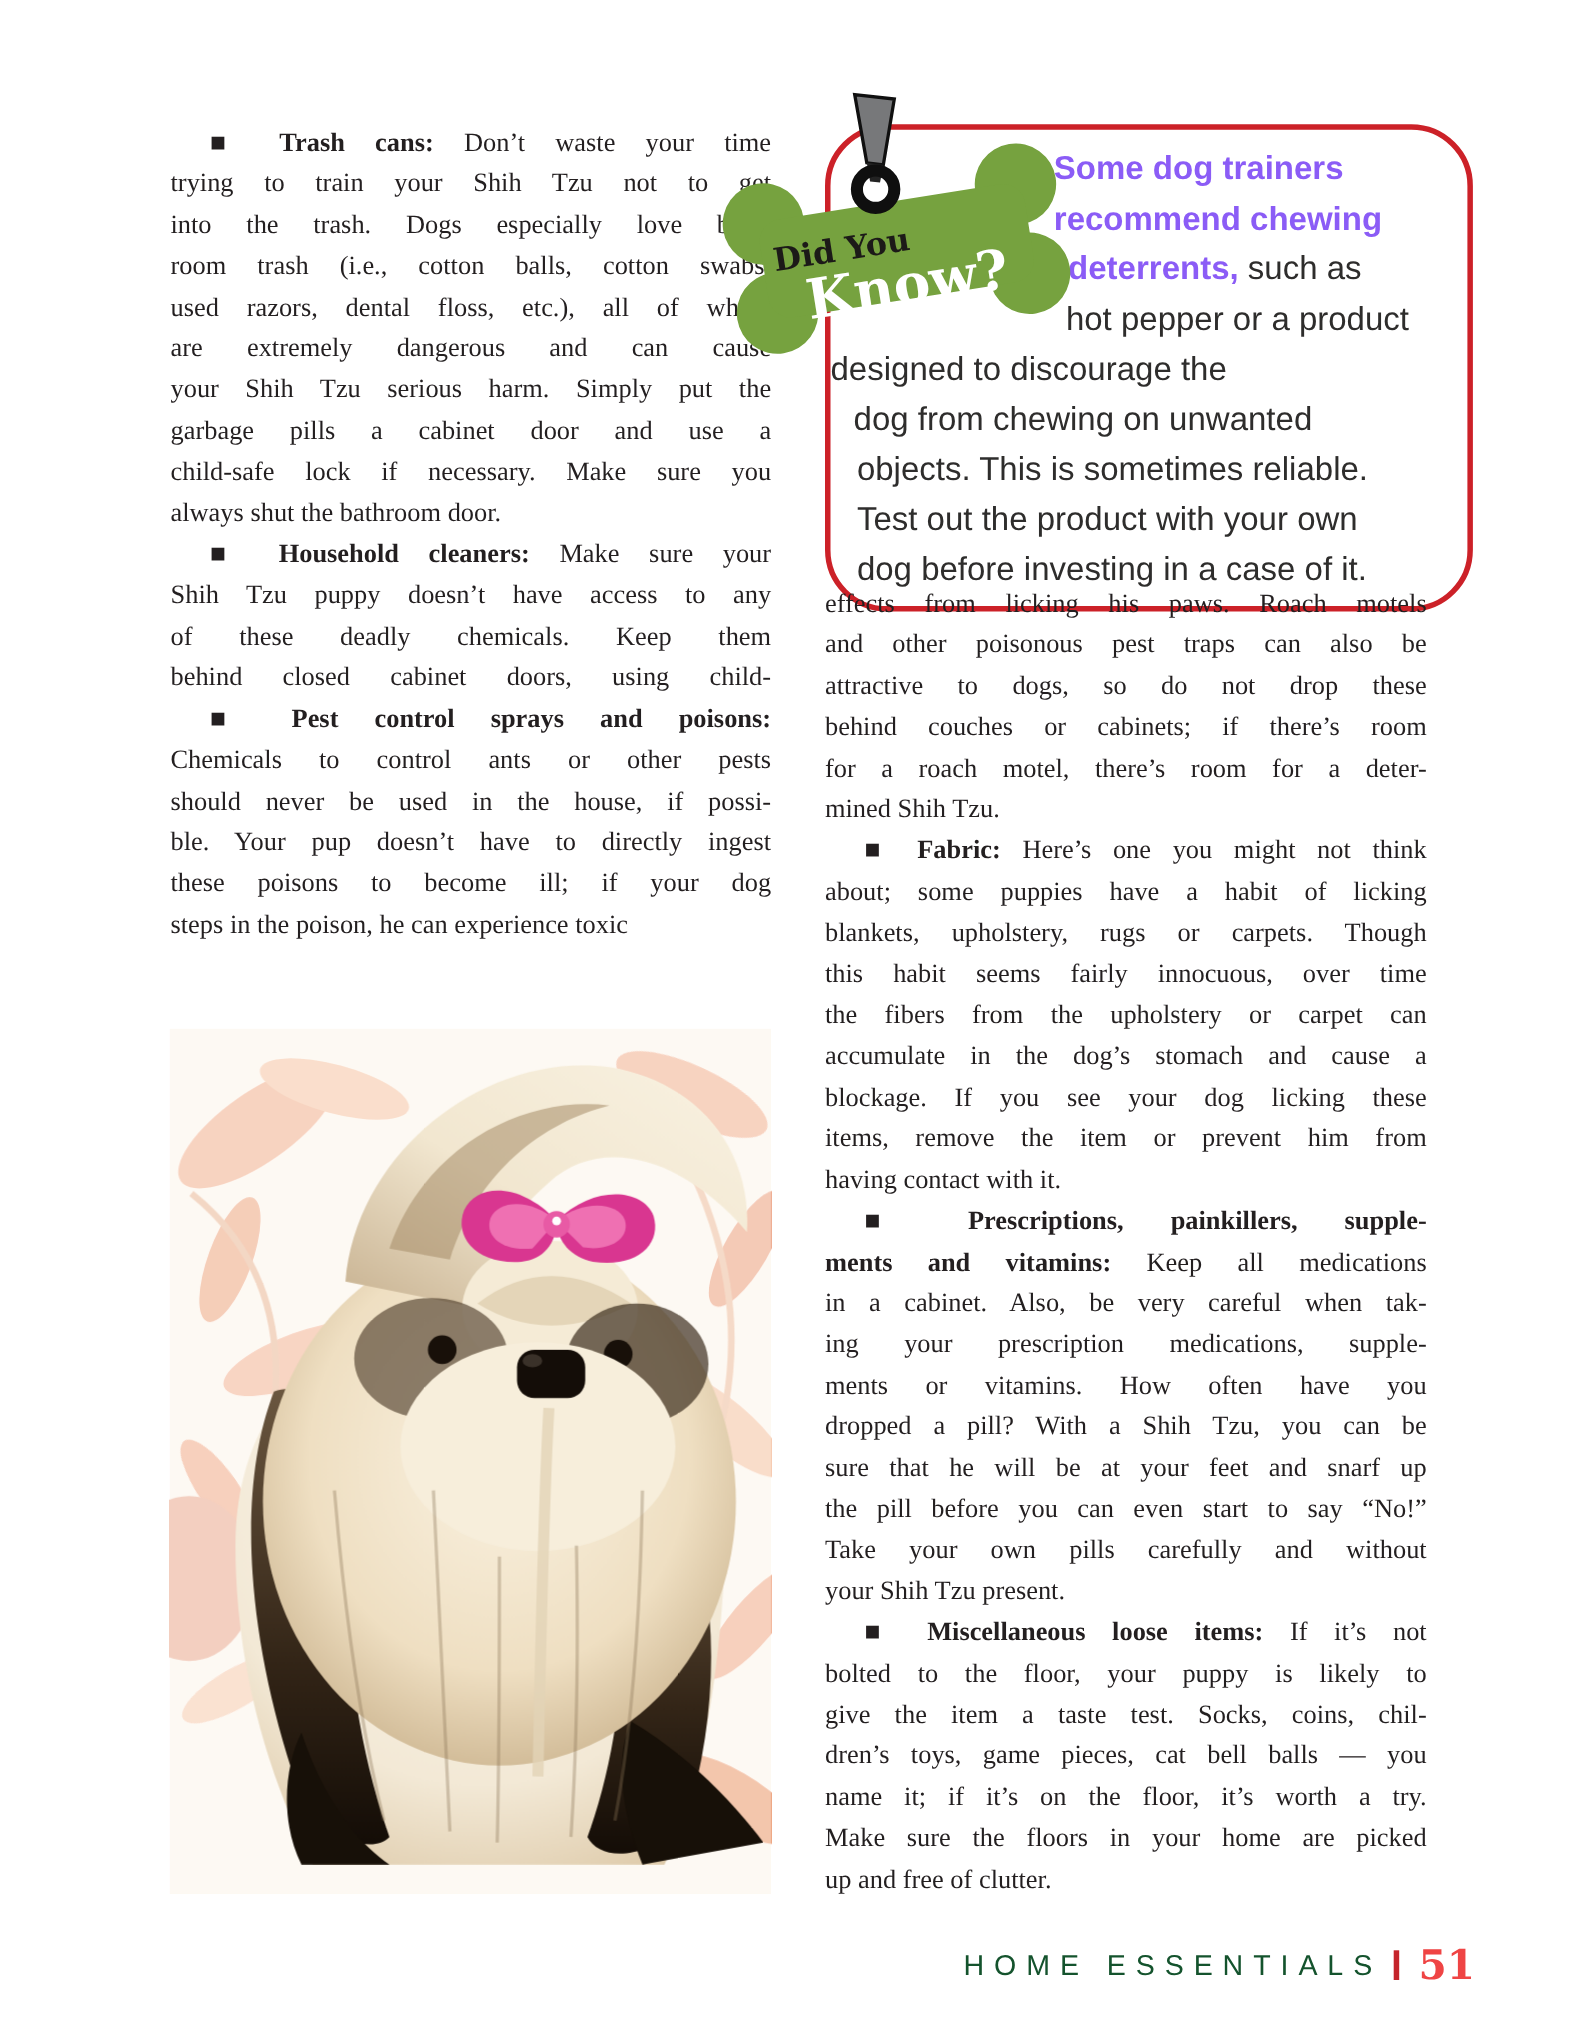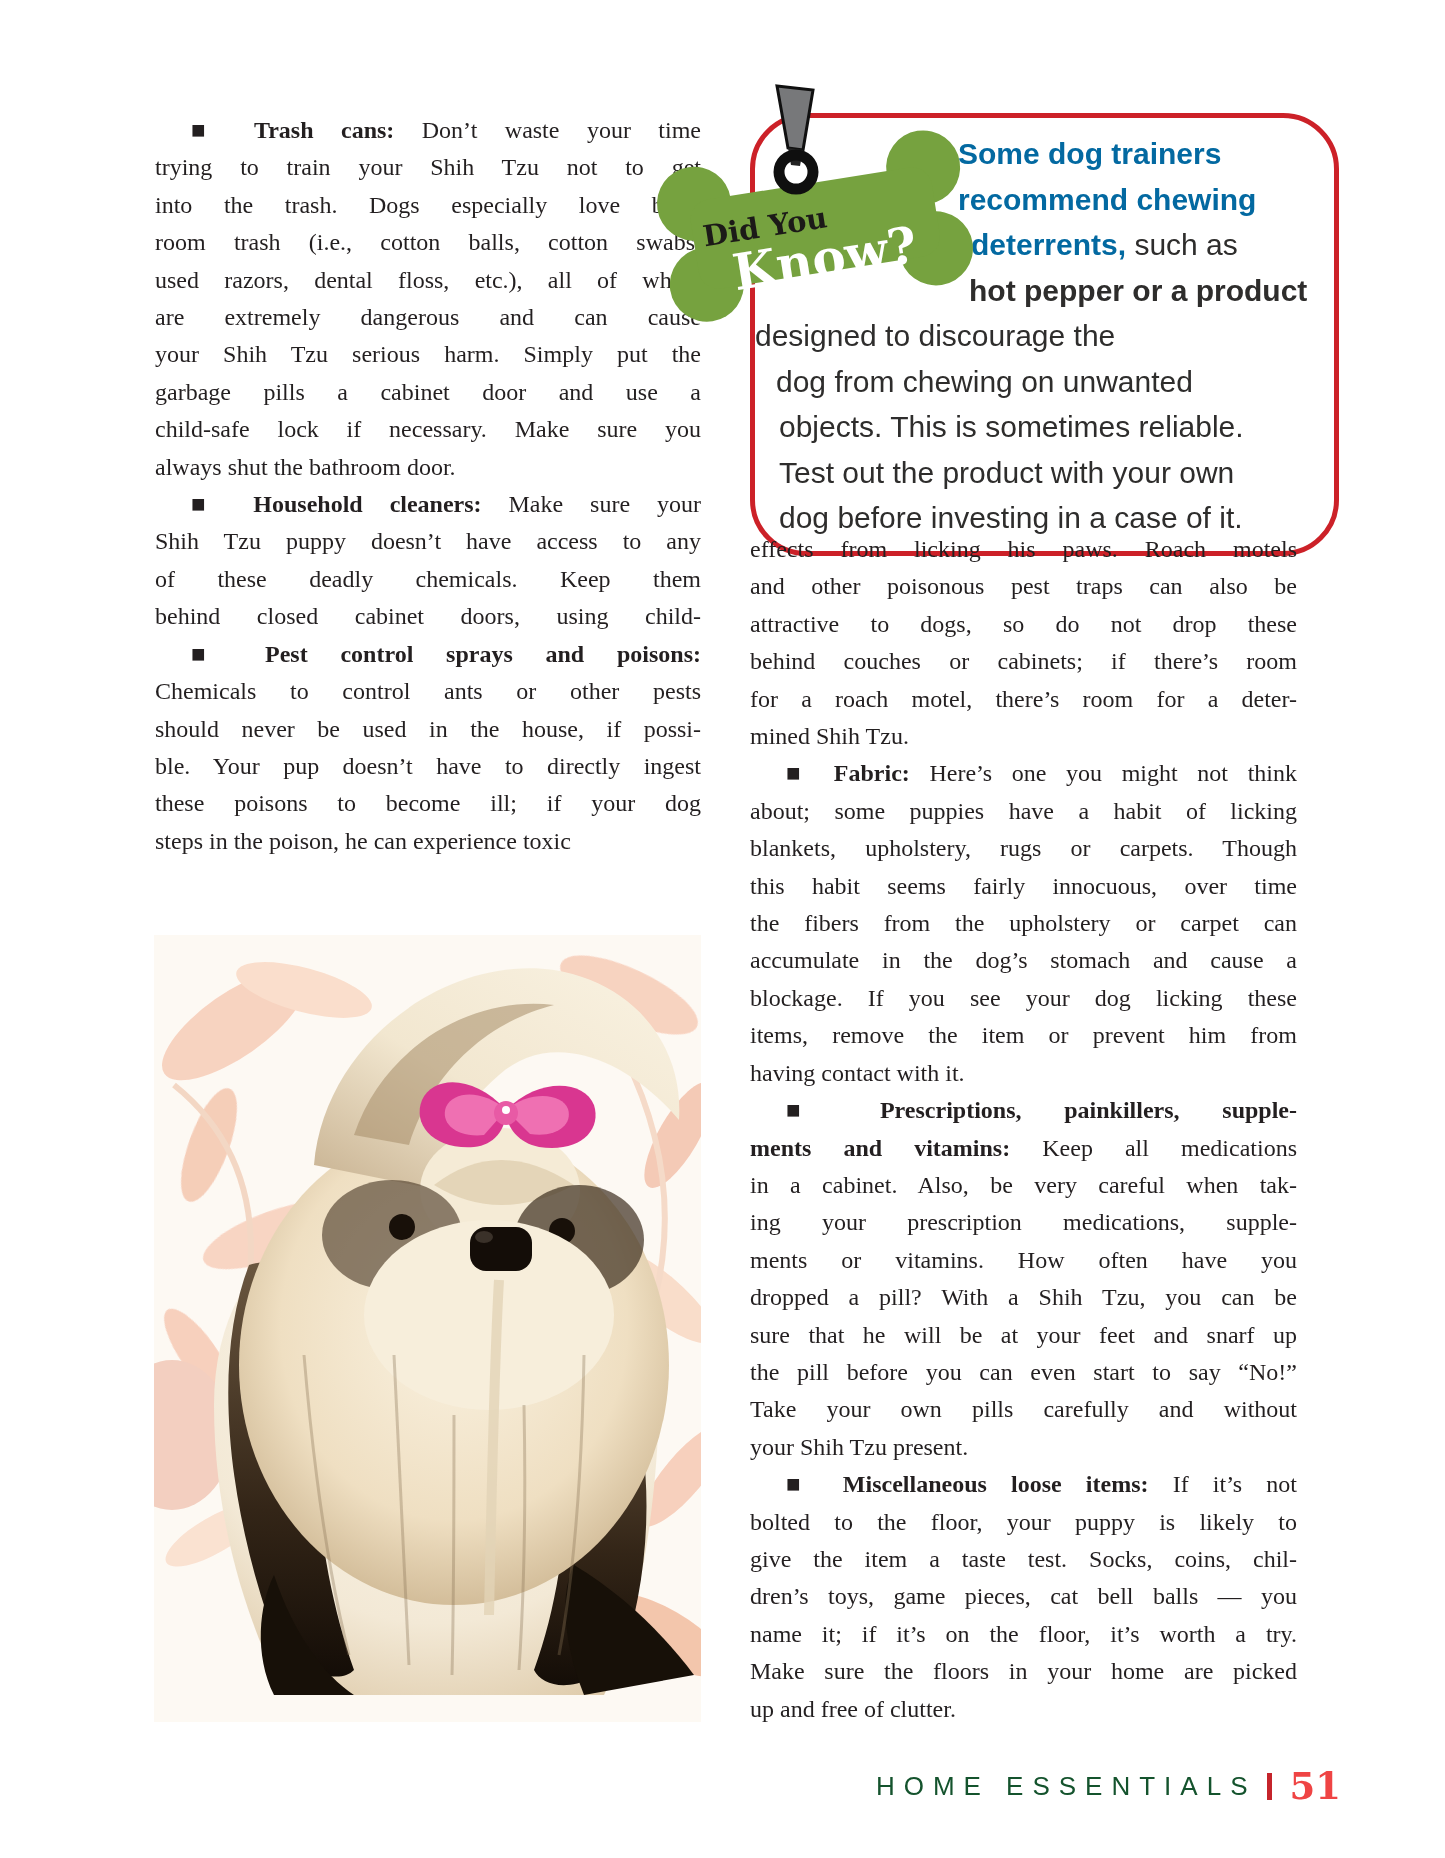--- a/index.html
+++ b/index.html
@@ -13,21 +13,21 @@
         color:#231f20;}
   .line.end{text-align-last:left;}
   .line.ind{padding-left:36px;}
   .line .b{font-weight:bold;}
   
   .callout{position:absolute;left:750px;top:113px;width:589px;height:443px;
            border:5px solid #cc2128;border-radius:56px;box-sizing:border-box;background:#fff;}
   .co-lines{position:absolute;left:0;top:13px;right:10px;}
   .co-lines .line{font-family:"Liberation Sans",sans-serif;font-size:30px;line-height:45.5px;
         color:#2e2d2c;text-align:left;text-align-last:left;}
-  .co-lines .red{color:#0369a1;font-weight:bold;}
+  .co-lines .red{color:#8b5cf6;font-weight:bold;}
   
   .bone-wrap{position:absolute;left:545px;top:78px;width:460px;height:270px;}
   
   .photo{position:absolute;left:154px;top:935px;width:547px;height:787px;overflow:hidden;}
   
   .footer{position:absolute;top:1763px;right:104px;display:flex;align-items:center;height:46px;}
   .footer .section{font-family:"Liberation Sans",sans-serif;font-size:26px;letter-spacing:9px;
         color:#14532d;white-space:nowrap;}
   .footer .divider{display:inline-block;width:5px;height:27px;background:#c5242b;margin:0 18px 0 10px;}
   .footer .pageno{font-family:"DejaVu Serif",serif;font-weight:bold;font-size:37px;color:#ef4444;}
@@ -56,21 +56,21 @@
     <div class="line"><span>ble. Your pup doesn’t have to directly ingest</span></div>
     <div class="line"><span>these poisons to become ill; if your dog</span></div>
     <div class="line end"><span>steps in the poison, he can experience toxic</span></div>
   </div>
 
 <div class="callout">
   <div class="co-lines">
       <div class="line" style="padding-left: 203px;"><span class="red">Some dog trainers</span></div>
       <div class="line" style="padding-left: 203px;"><span class="red">recommend chewing</span></div>
       <div class="line" style="padding-left: 216px;"><span class="red">deterrents,</span><span> such as</span></div>
-      <div class="line" style="padding-left: 214px; font-weight: bold;"><span>hot pepper or a product</span></div>
+      <div class="line" style="padding-left: 214px;"><span>hot pepper or a product</span></div>
       <div class="line" style=""><span>designed to discourage the</span></div>
       <div class="line" style="padding-left: 21px;"><span>dog from chewing on unwanted</span></div>
       <div class="line" style="padding-left: 24px;"><span>objects. This is sometimes reliable.</span></div>
       <div class="line" style="padding-left: 24px;"><span>Test out the product with your own</span></div>
       <div class="line" style="padding-left: 24px;"><span>dog before investing in a case of it.</span></div>
     </div>
 </div>
 
 <div class="bone-wrap">
   <svg viewBox="545 78 460 270" width="460" height="270">

